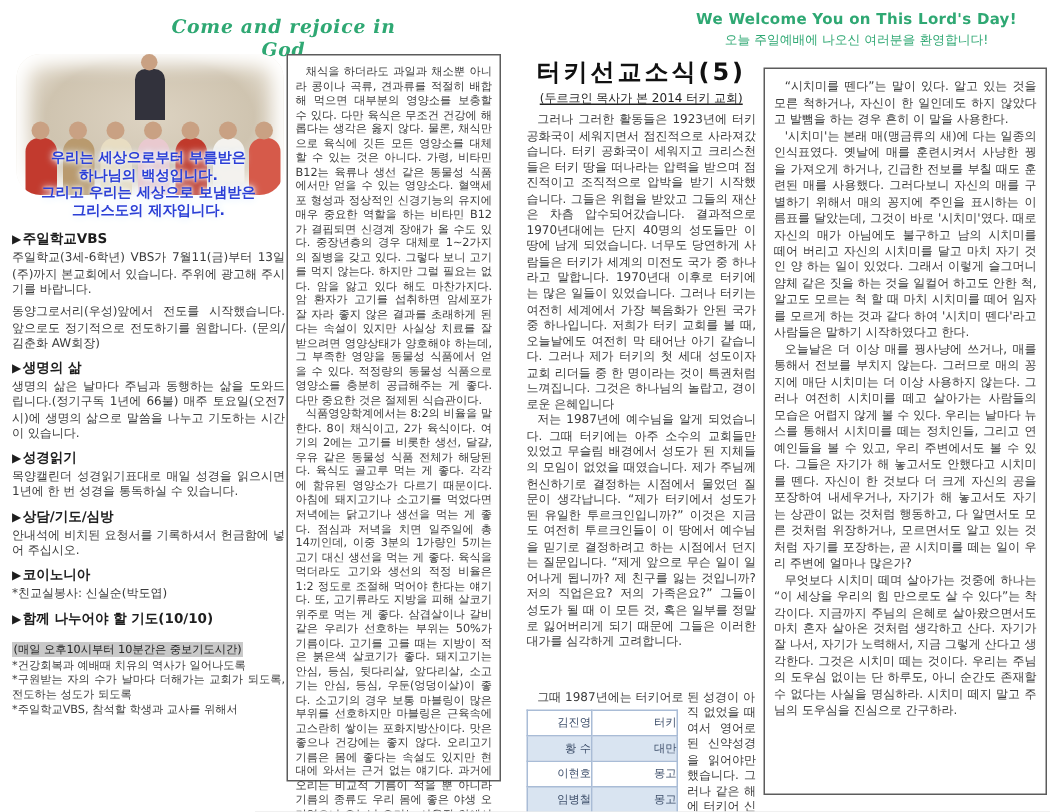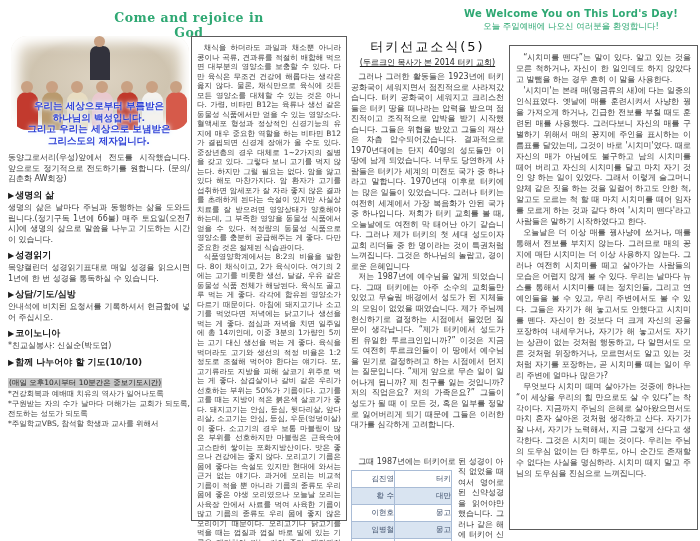--- a/index.html
+++ b/index.html
@@ -4,21 +4,21 @@
 <style>
   html,body{margin:0;padding:0;background:#e8e8e8;}
   .page{
     position:relative;width:700px;height:541px;background:#ffffff;
     font-family:"DejaVu Sans","Liberation Sans",sans-serif;color:#3a3a3a;
     overflow:hidden;margin:0 auto;
   }
   
   .motto{
     position:absolute;left:104px;top:10px;width:170px;text-align:center;
-    font-family:"DejaVu Serif","Liberation Serif",serif;font-weight:bold;
+    font-family:"DejaVu Serif","Liberation Serif",serif;font-style:italic;font-weight:bold;
     font-size:12.5px;color:#2fa873;letter-spacing:.5px;
   }
   .welcome{position:absolute;right:4px;top:8px;width:250px;text-align:center;color:#2fa873;}
   .welcome .en{font-size:10px;font-weight:bold;letter-spacing:.2px;}
   .welcome .ko{font-size:8.5px;margin-top:2px;}
   
   .col-left{position:absolute;left:8px;top:36px;width:182px;}
   .photo{
     position:relative;width:178px;height:94px;margin-left:3px;border-radius:16px;
     background:radial-gradient(ellipse at 50% 45%, #ddd3c2 0%, #cfc4b0 55%, #efeae0 85%, #ffffff 100%);
@@ -35,27 +35,27 @@
   }
   .sections{margin-top:7px;}
   .section{margin-bottom:4px;}
   .sec-title{font-size:9px;font-weight:bold;color:#1d1d1d;margin-bottom:1px;}
   .sec-title .bullet{font-size:8px;margin-right:1px;}
   .sec-body{font-size:8px;line-height:1.32;text-align:justify;color:#3a3a3a;}
   .highlight-line{font-size:7.5px;background:#c9c9c9;color:#222;display:inline-block;padding:0 1px;margin:1px 0;}
   .prayer-item{font-size:7.5px;line-height:1.32;text-align:justify;}
   
   .box{position:absolute;border:1px solid #5c5c5c;background:#fff;box-sizing:border-box;}
-  .box-health{left:191px;top:36px;width:156px;height:485px;padding:6px 5px;}
+  .box-health{left:191px;top:36px;width:143px;height:485px;padding:6px 5px;}
   .box-health p{margin:0;font-size:7.5px;line-height:1.27;text-align:justify;text-indent:.9em;}
   .box-idiom{left:509px;top:45px;width:189px;height:485px;padding:7px 6px;}
   .box-idiom p{margin:0;font-size:8px;line-height:1.37;text-align:justify;text-indent:.9em;}
   
   .col-mission{position:absolute;left:351px;top:38px;width:153px;}
-  .m-title{text-align:center;font-size:13px;font-weight:normal;color:#111;letter-spacing:2px;}
+  .m-title{text-align:center;font-size:16px;font-weight:bold;color:#111;letter-spacing:2px;}
   .m-subtitle{text-align:center;font-size:8px;margin-top:1px;margin-bottom:4px;color:#222;text-decoration:underline;}
   .col-mission p{margin:0;font-size:8px;line-height:1.32;text-align:justify;text-indent:.9em;}
   .closing{font-size:8px;line-height:1.32;text-align:justify;}
   .closing-lead{display:block;text-indent:.9em;margin-top:26px;}
   .missionary-table{
     float:left;border-collapse:collapse;margin:3px 6px 2px 0;
   }
   .missionary-table td{
     border:1px solid #a9bcd6;font-size:7.5px;color:#3d4e6a;text-align:right;
     padding:3px 0;background:#fff;
@@ -87,20 +87,24 @@
       <div class="person" style="left:155px;background:#d65a4a;"></div>
     </div>
     <div class="caption">
       <div>우리는 세상으로부터 부름받은</div>
       <div>하나님의 백성입니다.</div>
       <div>그리고 우리는 세상으로 보냄받은</div>
       <div>그리스도의 제자입니다.</div>
     </div>
 
     <div class="sections">
+      <div class="section">
+        <div class="sec-title"><span class="bullet">▶</span><span>주일학교VBS</span></div>
+        <div class="sec-body">주일학교(3세-6학년) VBS가 7월11(금)부터 13일(주)까지 본교회에서 있습니다. 주위에 광고해 주시기를 바랍니다.</div>
+      </div>
       <div class="section">
         <div class="sec-body">동양그로서리(우성)앞에서 전도를 시작했습니다. 앞으로도 정기적으로 전도하기를 원합니다. (문의/김춘화 AW회장)</div>
       </div>
       <div class="section">
         <div class="sec-title"><span class="bullet">▶</span><span>생명의 삶</span></div>
         <div class="sec-body">생명의 삶은 날마다 주님과 동행하는 삶을 도와드립니다.(정기구독 1년에 66불) 매주 토요일(오전7시)에 생명의 삶으로 말씀을 나누고 기도하는 시간이 있습니다.</div>
       </div>
       <div class="section">
         <div class="sec-title"><span class="bullet">▶</span><span>성경읽기</span></div>
         <div class="sec-body">목양캘린더 성경읽기표대로 매일 성경을 읽으시면 1년에 한 번 성경을 통독하실 수 있습니다.</div>
@@ -160,16 +164,16 @@
       </tbody>
         </table>
       <span>직 없었을 때여서 영어로 된 신약성경을 읽어야만 했습니다. 그러나 같은 해에 터키어 신약성경이 출판되었습니다.</span>
     </div>
   </div>
 
   <div class="box box-idiom">
     <p>“시치미를 뗀다”는 말이 있다. 알고 있는 것을 모른 척하거나, 자신이 한 일인데도 하지 않았다고 발뺌을 하는 경우 흔히 이 말을 사용한다.</p>
     <p>'시치미'는 본래 매(맹금류의 새)에 다는 일종의 인식표였다. 옛날에 매를 훈련시켜서 사냥한 꿩을 가져오게 하거나, 긴급한 전보를 부칠 때도 훈련된 매를 사용했다. 그러다보니 자신의 매를 구별하기 위해서 매의 꽁지에 주인을 표시하는 이름표를 달았는데, 그것이 바로 '시치미'였다. 때로 자신의 매가 아님에도 불구하고 남의 시치미를 떼어 버리고 자신의 시치미를 달고 마치 자기 것인 양 하는 일이 있었다. 그래서 이렇게 슬그머니 얌체 같은 짓을 하는 것을 일컬어 하고도 안한 척, 알고도 모르는 척 할 때 마치 시치미를 떼어 임자를 모르게 하는 것과 같다 하여 '시치미 뗀다'라고 사람들은 말하기 시작하였다고 한다.</p>
     <p>오늘날은 더 이상 매를 꿩사냥에 쓰거나, 매를 통해서 전보를 부치지 않는다. 그러므로 매의 꽁지에 매단 시치미는 더 이상 사용하지 않는다. 그러나 여전히 시치미를 떼고 살아가는 사람들의 모습은 어렵지 않게 볼 수 있다. 우리는 날마다 뉴스를 통해서 시치미를 떼는 정치인들, 그리고 연예인들을 볼 수 있고, 우리 주변에서도 볼 수 있다. 그들은 자기가 해 놓고서도 안했다고 시치미를 뗀다. 자신이 한 것보다 더 크게 자신의 공을 포장하여 내세우거나, 자기가 해 놓고서도 자기는 상관이 없는 것처럼 행동하고, 다 알면서도 모른 것처럼 위장하거나, 모르면서도 알고 있는 것처럼 자기를 포장하는, 곧 시치미를 떼는 일이 우리 주변에 얼마나 많은가?</p>
-    <p>무엇보다 시치미 떼며 살아가는 것중에 하나는 “이 세상을 우리의 힘 만으로도 살 수 있다”는 착각이다. 지금까지 주님의 은혜로 살아왔으면서도 마치 혼자 살아온 것처럼 생각하고 산다. 자기가 잘 나서, 자기가 노력해서, 지금 그렇게 산다고 생각한다. 그것은 시치미 떼는 것이다. 우리는 주님의 도우심 없이는 단 하루도, 아니 순간도 존재할 수 없다는 사실을 명심하라. 시치미 떼지 말고 주님의 도우심을 진심으로 느껴집니다.</p>
+    <p>무엇보다 시치미 떼며 살아가는 것중에 하나는 “이 세상을 우리의 힘 만으로도 살 수 있다”는 착각이다. 지금까지 주님의 은혜로 살아왔으면서도 마치 혼자 살아온 것처럼 생각하고 산다. 자기가 잘 나서, 자기가 노력해서, 지금 그렇게 산다고 생각한다. 그것은 시치미 떼는 것이다. 우리는 주님의 도우심 없이는 단 하루도, 아니 순간도 존재할 수 없다는 사실을 명심하라. 시치미 떼지 말고 주님의 도우심을 진심으로 간구하라.</p>
   </div>
 
 </div>
 
 </body></html>

